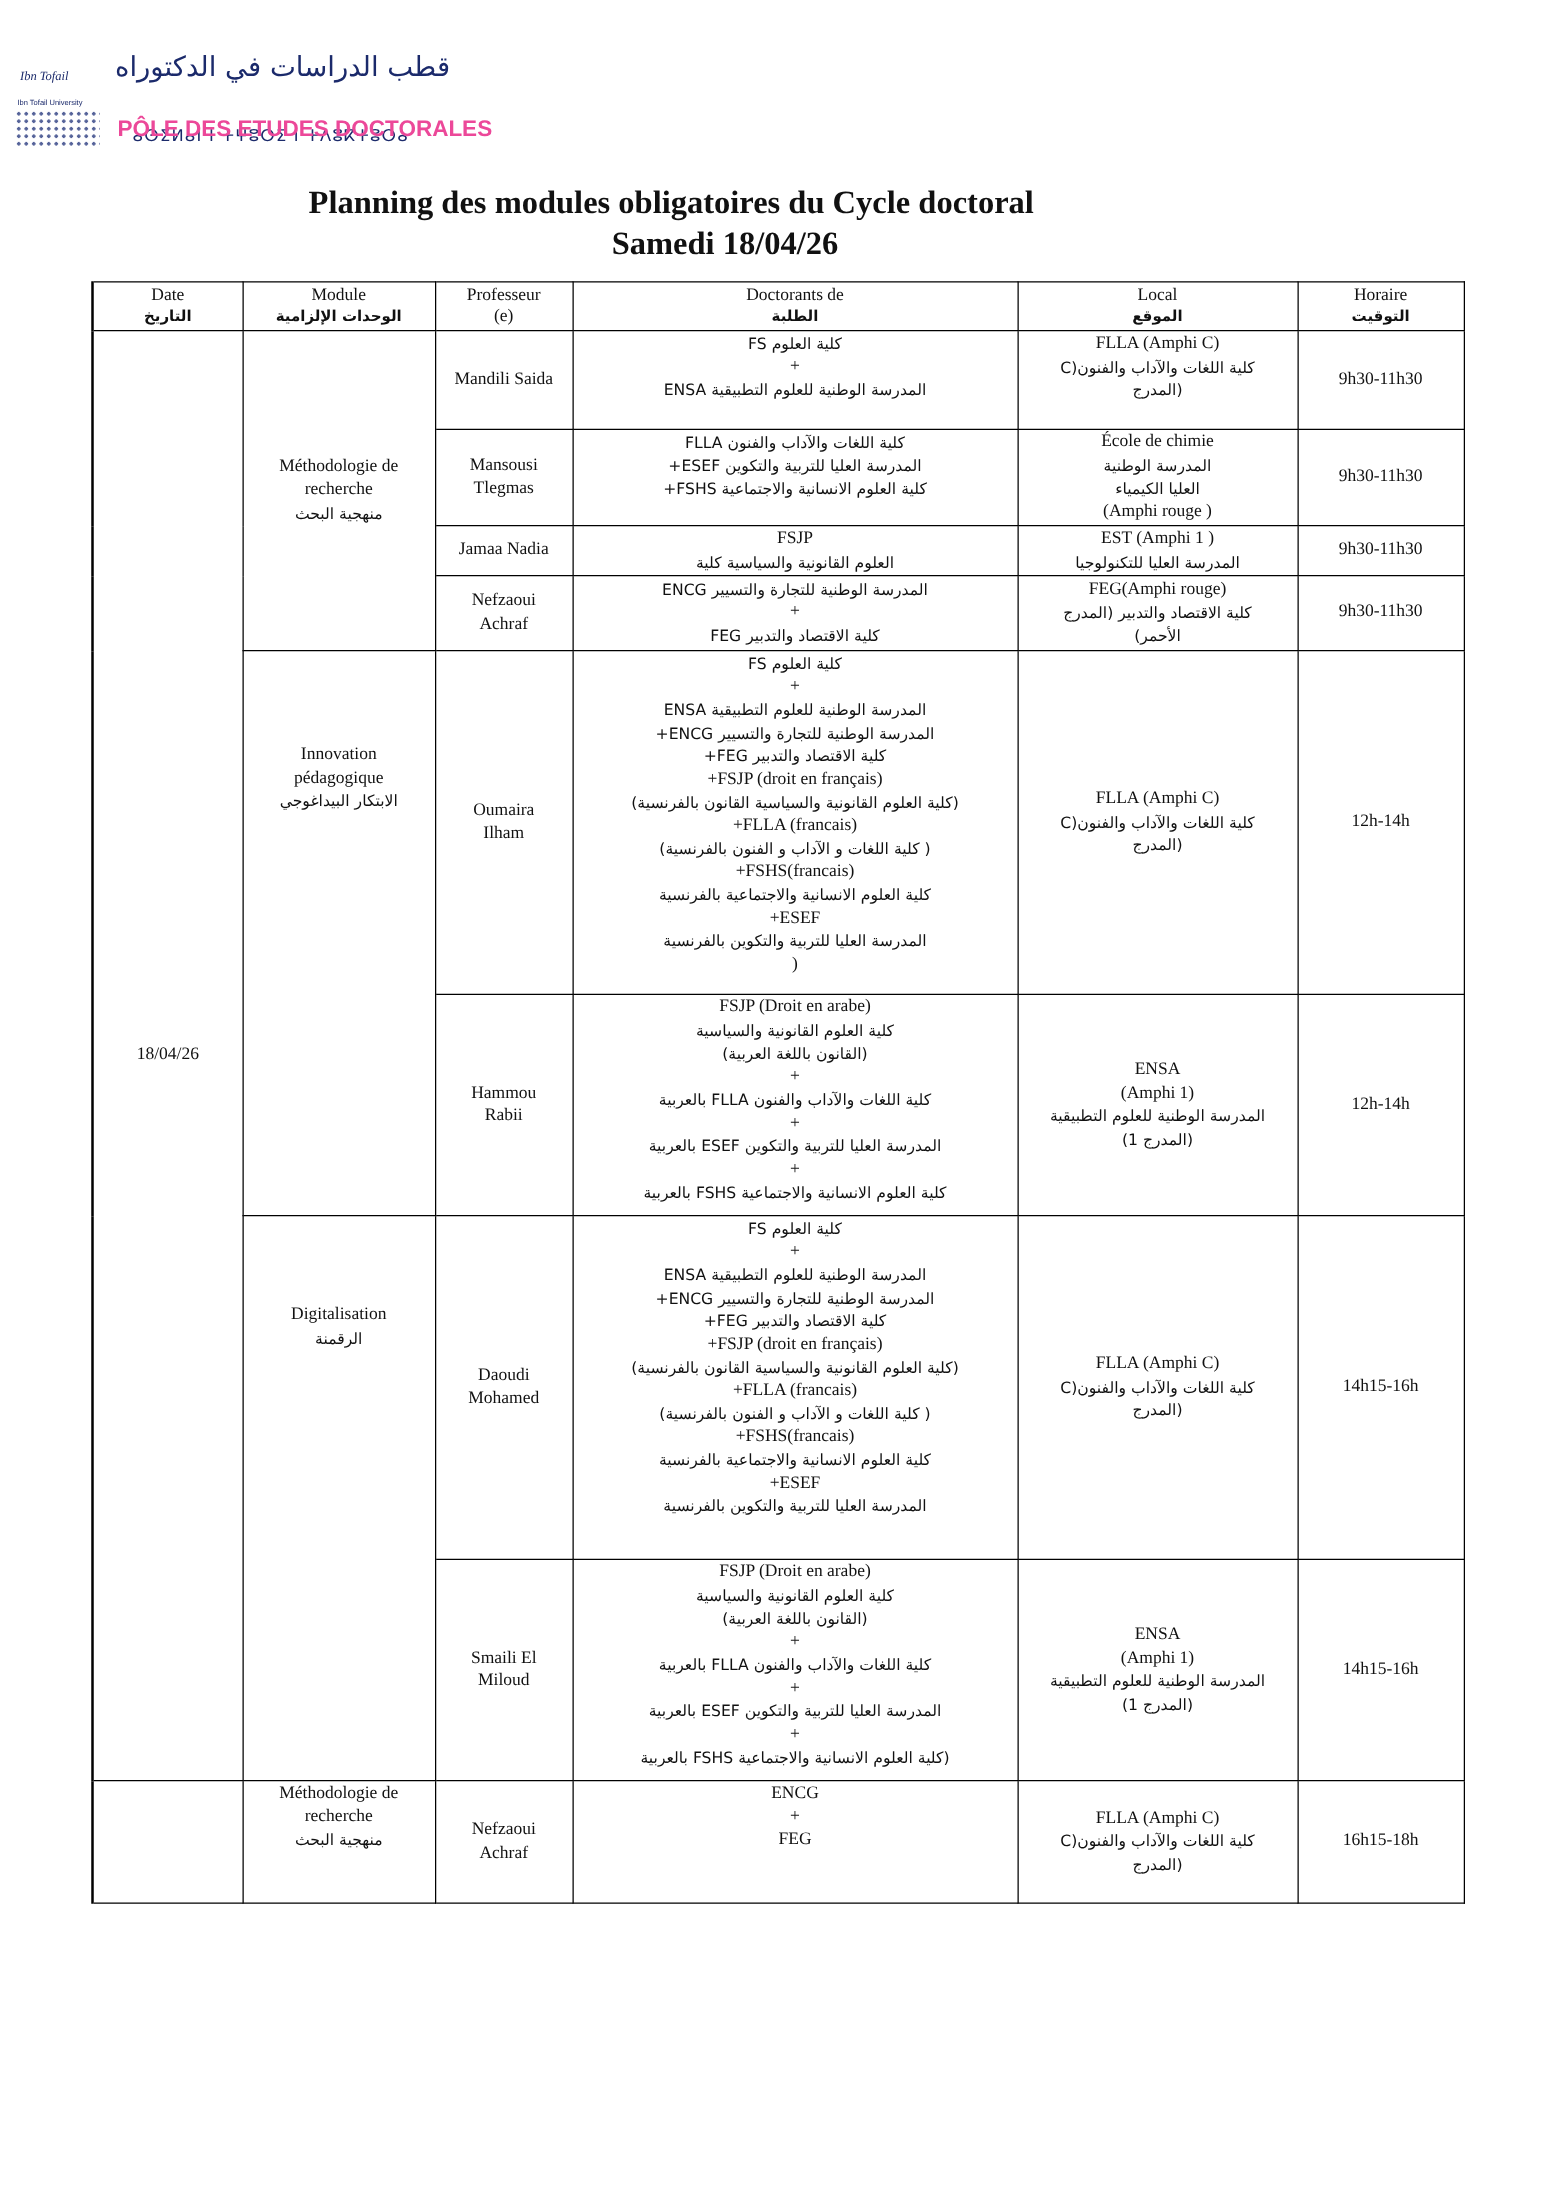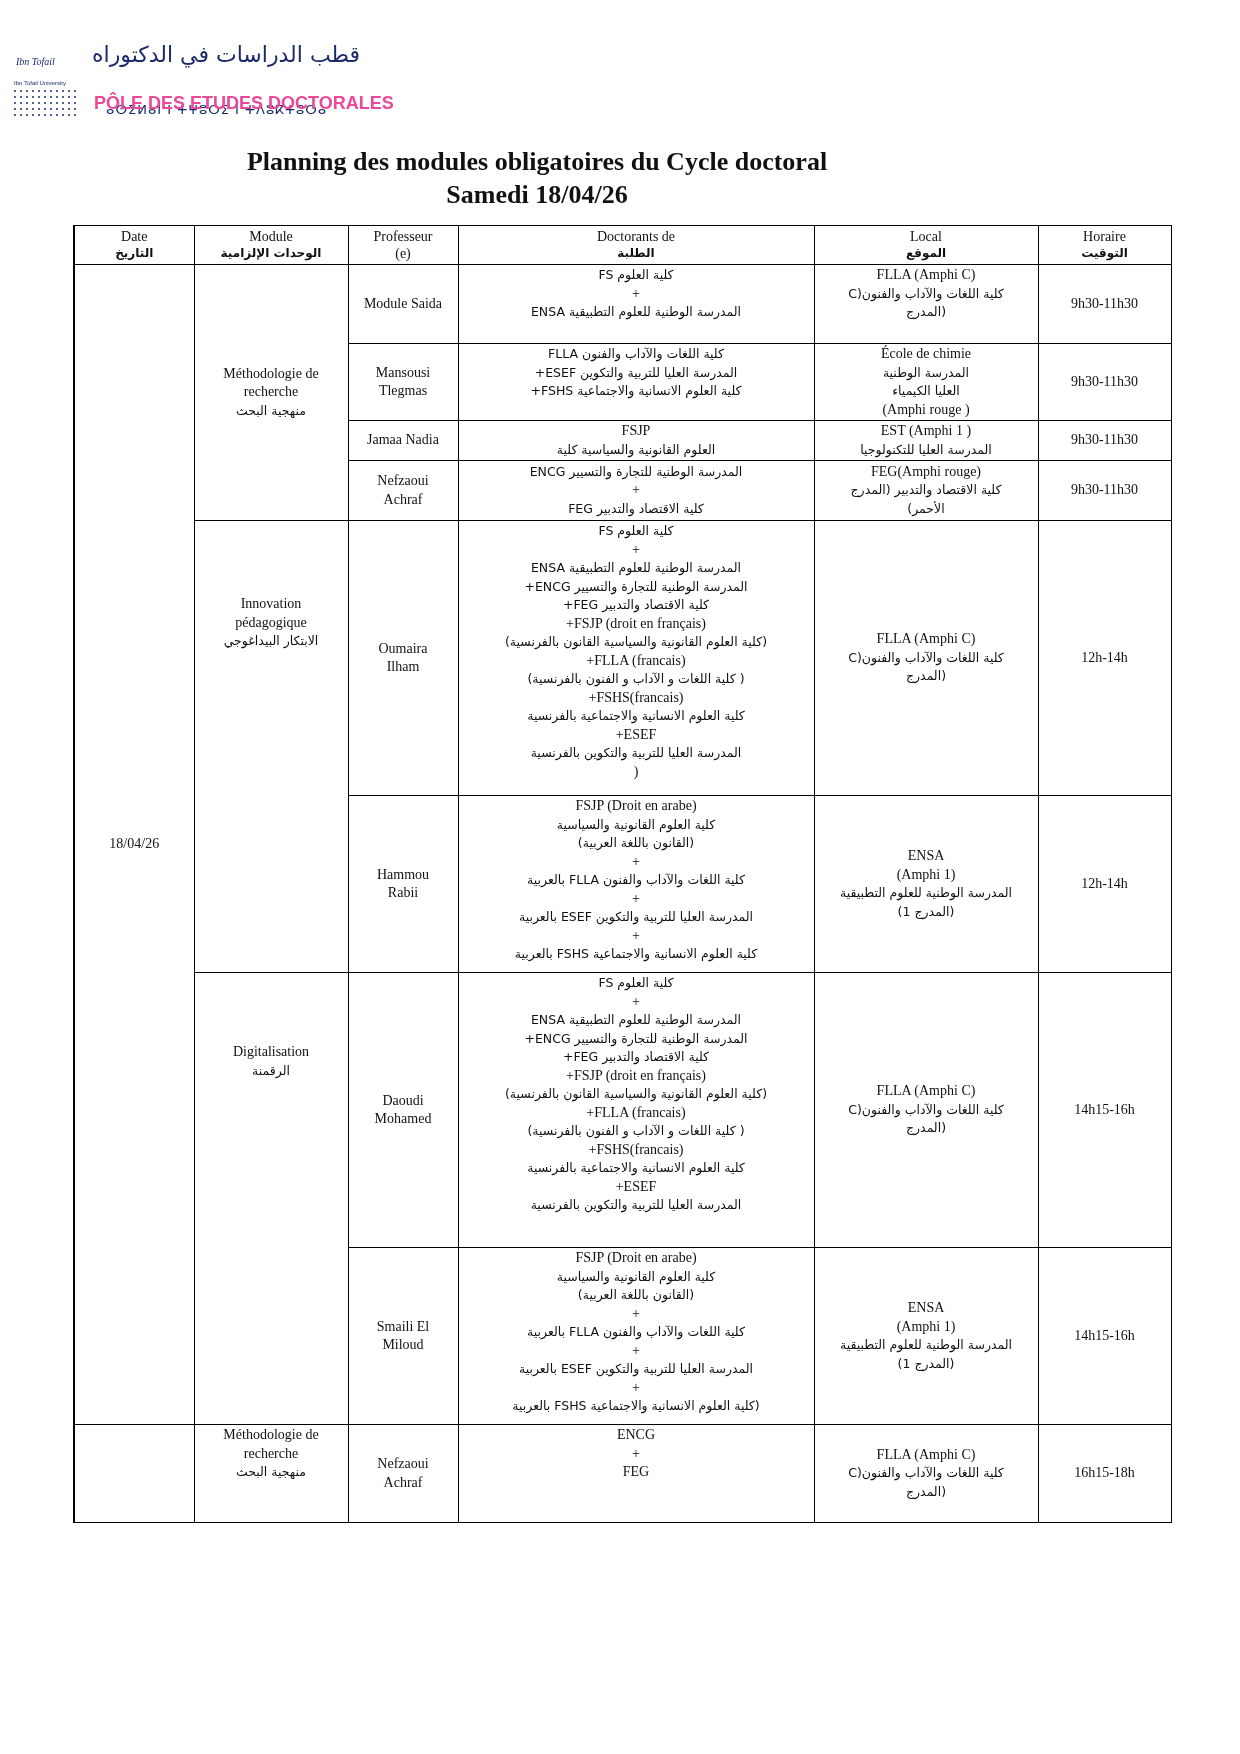--- a/index.html
+++ b/index.html
@@ -10,21 +10,21 @@
   .logo-ar { position: absolute; left: 82px; top: 2px; font-size: 22px; font-family: "DejaVu Sans", sans-serif; color: #1b2a6b; direction: rtl; white-space: nowrap; }
   .logo-tif { position: absolute; left: 96px; top: 34px; font-size: 13px; letter-spacing: 1px; color: #1b2a6b; font-family: "DejaVu Sans", sans-serif; white-space: nowrap; margin-top: 28px; }
   .logo-fr { position: absolute; left: 84px; top: 53px; font-size: 18px; font-weight: bold; color: #ec4899; font-family: "Liberation Sans", sans-serif; white-space: nowrap; }
   .univ { position: absolute; left: 6px; top: 16px; font-size: 10px; color:#1b2a6b; font-family:"Liberation Serif", serif; font-style: italic; text-align: right; }
   .univ2 { position: absolute; left: 4px; top: 40px; font-size: 6px; color:#1b2a6b; font-family:"Liberation Sans", sans-serif; white-space: nowrap;}
   .dots { position: absolute; left: 2px; top: 48px; width: 68px; height: 30px;
           background-image: radial-gradient(#2b3c80 1.2px, transparent 1.4px);
           background-size: 6px 6px; opacity: .8; }
   .title { position: absolute; left: 0; width: 1074px; text-align: center; font-weight: bold; font-size: 26px; }
   .t1 { top: 147px; }
-  .t2 { top: 180px; }
+  .t2 { top: 180px; padding-left: 43px; }
   table.plan { position: absolute; left: 73px; top: 225px; width: 1097px; border-collapse: collapse; table-layout: fixed; font-size: 14px; }
   table.plan td, table.plan th { border: 1px solid #000; text-align: center; vertical-align: middle; padding: 1px 3px; line-height: 18.5px; font-weight: normal; }
   table.plan th { font-size: 14px; line-height: 17px; vertical-align: top; padding-top: 2px; text-align: center; }
   .col-date { border-left: 2px solid #000 !important; }
   .hd-ar { font-family: "DejaVu Sans", sans-serif; font-weight: bold; font-size: 12px; }
   .ln { display: block; white-space: nowrap; }
   .ar { font-family: "DejaVu Sans", sans-serif; font-size: 12.5px; direction: rtl; unicode-bidi: plaintext; }
   .top { vertical-align: top !important; }
   .stretch { letter-spacing: 4px; }
 </style>
@@ -85,21 +85,21 @@
   <tbody>
 
     <tr style="height:79px">
       <td class="col-date" rowspan="8">18/04/26</td>
       <td rowspan="4">
         <span class="ln">Méthodologie de</span>
         <span class="ln">recherche</span>
         <span class="ln ar">منهجية البحث</span>
       </td>
       <td>
-          <span class="ln">Module Saida</span>
+          <span class="ln">Mandili Saida</span>
         </td>
       <td class="top">
         <span class="ln ar">كلية العلوم FS</span>
         <span class="ln">+</span>
         <span class="ln ar">المدرسة الوطنية للعلوم التطبيقية ENSA</span>
       </td>
       <td class="top">
         <span class="ln">FLLA  (Amphi C)</span>
         <span class="ln ar">C)كلية اللغات والآداب والفنون</span>
         <span class="ln ar">(المدرج</span>

